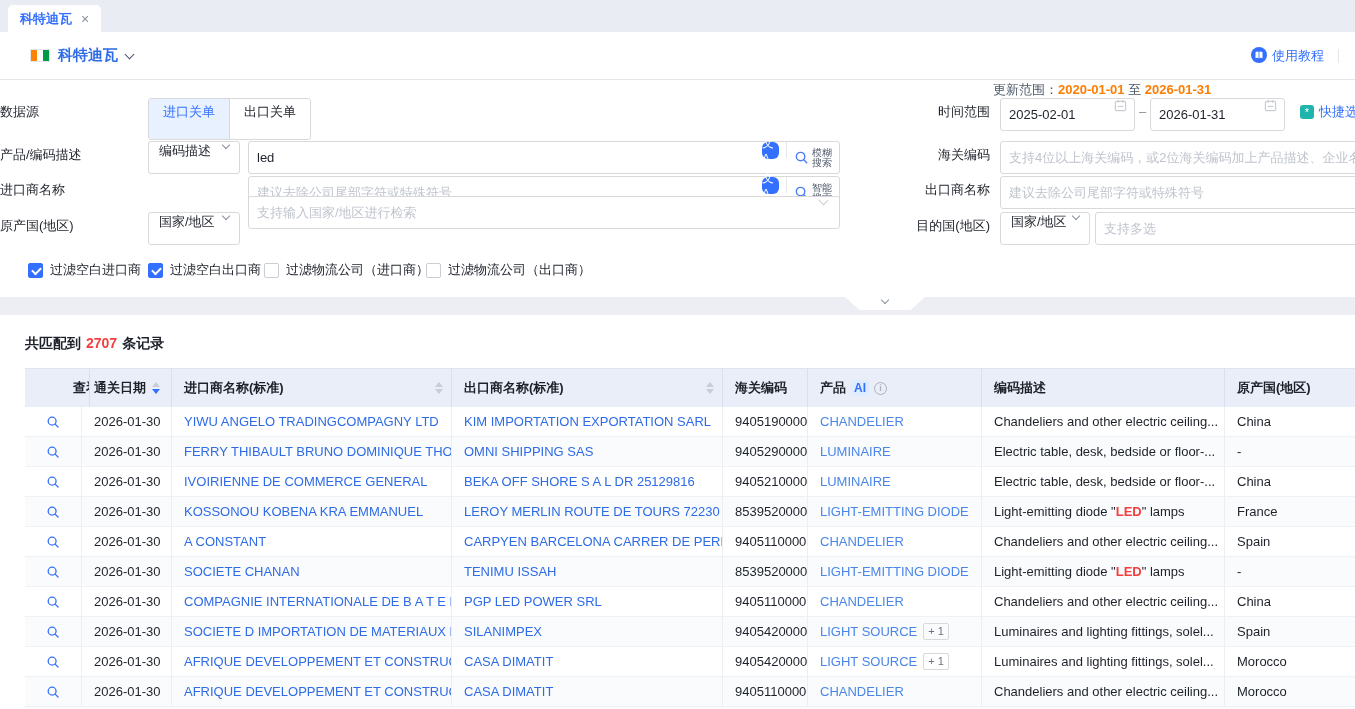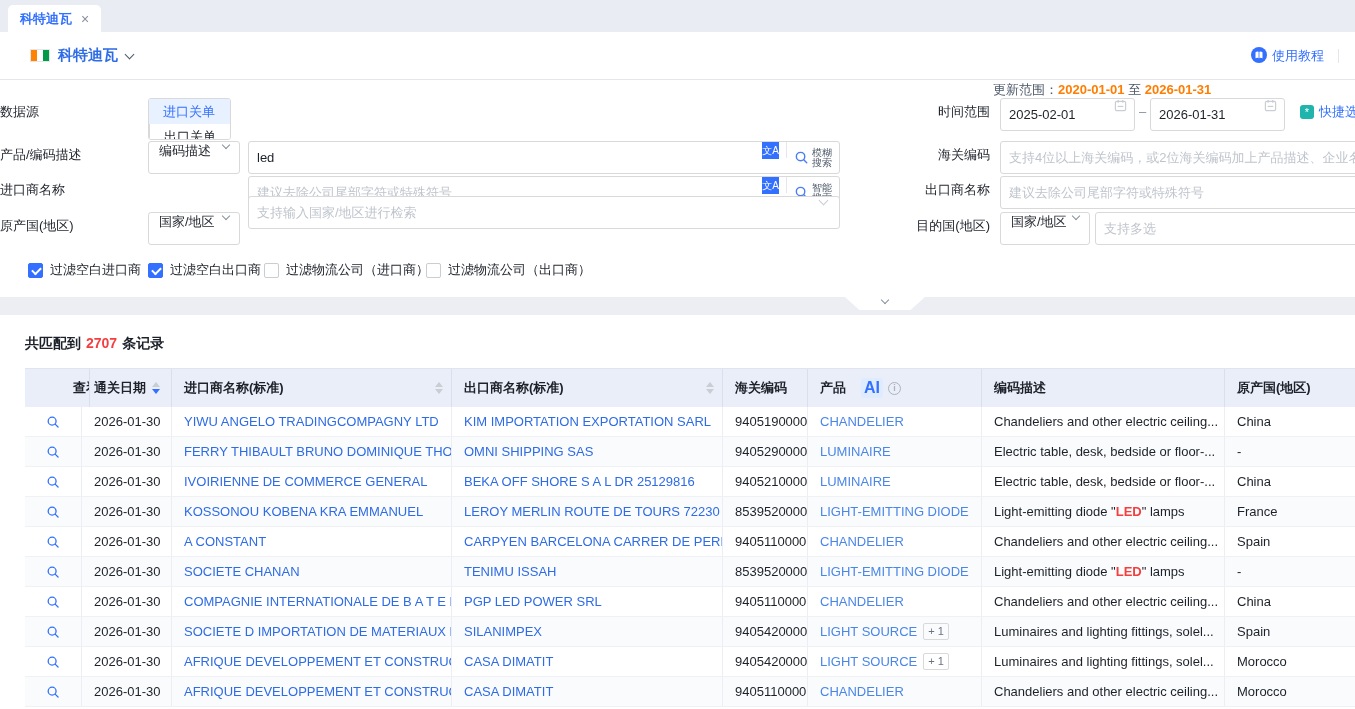--- a/index.html
+++ b/index.html
@@ -32,27 +32,27 @@
   .filters { position:relative; height:217px; background:#fff; }
   .flabel { position:absolute; width:140px; text-align:left; line-height:27px; color:#1d2129; }
   .flabel-r { position:absolute; width:90px; text-align:right; line-height:27px; left:900px; }
   .ctl { position:absolute; height:33px; border:1px solid #d9d9d9; border-radius:3px;
     background:#fff; display:flex; }
   .sel { padding:0 10px; justify-content:space-between; cursor:pointer; }
   .sel .chev { border-color:#86909c; margin:0 0 3px 6px; width:6px; height:6px;}
   .txtin { border:none; outline:none; flex:1; min-width:0; height:100%; padding:0 8px;
     font:inherit; color:#1d2129; background:transparent; }
   .txtin::placeholder { color:#bfc4cc; }
-  .trans-ico { width:17px; height:17px; background:#3370ff; border-radius:0; color:#fff;
-    font-size:10px; display:flex; align-items:center; justify-content:center; flex:none; cursor:pointer;}
+  .trans-ico { width:17px; height:17px; background:#3370ff; border-radius:6px; color:#fff;
+    font-size:12px; display:flex; align-items:center; justify-content:center; flex:none; cursor:pointer;}
   .in-div { width:1px; height:16px; background:#e5e6eb; margin:0 7px; flex:none; }
   .search-btn { display:flex; align-items:center; gap:3px; padding-right:7px; cursor:pointer; flex:none;}
   .search-btn .two-line { font-size:10px; line-height:10px; color:#4e5969; }
   .ds-tabs { position:absolute; left:148px; display:flex; border:1px solid #d9d9d9;
-    border-radius:3px; overflow:hidden; height:42px;flex-direction:column; }
+    border-radius:3px; overflow:hidden; height:42px; }
   .ds-tab { padding:0 14px; line-height:25px; background:#fff; cursor:pointer; }
   .ds-tab.active { background:#e8f1ff; color:#3370ff; }
   .ds-tab + .ds-tab { border-left:1px solid #d9d9d9; }
   .update-range { position:absolute; left:993px; top:1px; color:#4e5969; }
   .update-range b { color:#ff7d00; }
   .date-dash { position:absolute; left:1137px; width:11px; text-align:center; color:#86909c; line-height:27px;}
   .quick { position:absolute; left:1300px; display:flex; align-items:center; gap:5px;
     line-height:27px; color:#3370ff; cursor:pointer; white-space:nowrap; }
   .quick-ico { width:14px; height:14px; background:#1fb5ad; border-radius:3px; color:#fff;
     font-size:11px; line-height:14px; text-align:center; flex:none;}
@@ -74,22 +74,22 @@
   .th { height:38px; display:flex; align-items:center; padding:0 8px 0 12px; font-weight:bold;
     border-right:1px solid #d9dfec; white-space:nowrap; overflow:hidden; }
   .th:first-child { padding:16px;margin-left:32px; }
   .th:last-child { border-right:none; }
   .th .grow { flex:1; }
   .sort { display:inline-flex; flex-direction:column; gap:2px; margin-left:6px; cursor:pointer;}
   .sort i { width:0; height:0; border-left:4px solid transparent; border-right:4px solid transparent; }
   .sort .up { border-bottom:5px solid #c9cdd4; }
   .sort .down { border-top:5px solid #c9cdd4; }
   .sort.desc .down { border-top-color:#3370ff; }
-  .ai-badge { background:#dfecff; color:#3370ff; font-size:16px; font-weight:bold;
-    padding:1px 3px; border-radius:2px; margin-left:15px; }
+  .ai-badge { background:#dfecff; color:#3370ff; font-size:12px; font-weight:bold;
+    padding:1px 3px; border-radius:2px; margin-left:5px; }
   .info-ico { width:13px; height:13px; border:1px solid #adb3bd; border-radius:50%; color:#adb3bd;
     font-size:9px; line-height:11px; text-align:center; margin-left:5px; font-style:normal; }
   .trow { height:30px; border-bottom:1px solid #f0f1f4; background:#fff; }
   .trow:nth-child(even) { background:#fafbfc; }
   .td { display:flex; align-items:center; padding:0 8px 0 12px; border-right:1px solid #eceef3;
     white-space:nowrap; overflow:hidden; }
   .td:first-child { justify-content:center; padding:0; cursor:pointer; }
   .td:last-child { border-right:none; }
   .link { color:#2e6be6; cursor:pointer; }
   .plink { color:#4a86e8; cursor:pointer; }

